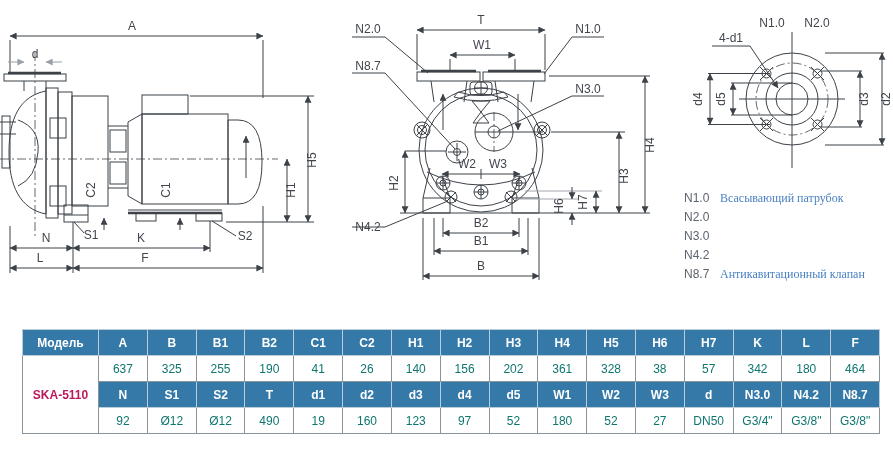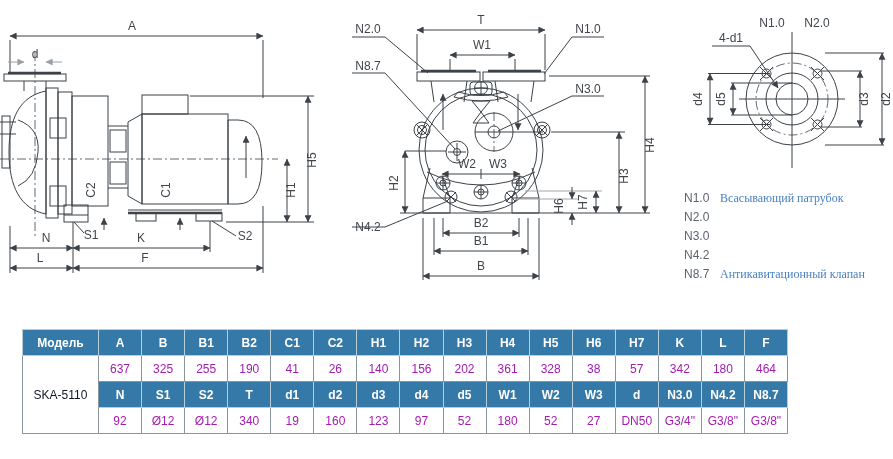--- a/index.html
+++ b/index.html
@@ -14,25 +14,25 @@
   .gray{stroke:#a2a7ad;stroke-width:1;fill:none;}
   .dim{stroke:#3d4248;stroke-width:1;fill:none;marker-start:url(#ar);marker-end:url(#ar);}
   .dimE{stroke:#3d4248;stroke-width:1;fill:none;marker-end:url(#ar);}
   .dimG{stroke:#9aa0a6;stroke-width:1;fill:none;marker-end:url(#arg);}
   
   .legend{position:absolute;left:684px;top:189px;}
   .legend-row{display:flex;line-height:19px;font-size:12px;}
   .legend-code{width:36px;color:#5c646e;}
   .legend-desc{color:#4a80c2;font-family:Liberation Serif, serif;}
   
-  .spec{position:absolute;left:22px;top:329px;width:766px;border-collapse:collapse;table-layout:fixed;}
+  .spec{position:absolute;left:22px;top:329px;width:858px;border-collapse:collapse;table-layout:fixed;}
   .spec th,.spec td{text-align:center;vertical-align:middle;font-size:12px;padding:0;height:25px;}
   .spec th{background:#3579a8;color:#fff;font-weight:bold;border:1px solid #b9cdd9;}
-  .spec td{background:#fff;color:#a21caf;border:1px solid #8a949c;}
-  .spec td.model{font-weight:normal;color:#0f172a;margin-top:20px;}
+  .spec td{background:#fff;color:#0f766e;border:1px solid #8a949c;}
+  .spec td.model{font-weight:bold;color:#be185d;margin-top:20px;}
 </style>
 </head>
 <body>
 
 <div class="stage">
 
   <svg class="drawing" style="left:0;top:0" width="330" height="300" viewBox="0 0 330 300">
     <defs>
       <marker id="ar" viewBox="0 0 10 10" refX="9.5" refY="5" markerWidth="10" markerHeight="7" orient="auto-start-reverse">
         <path d="M0,0 L10,5 L0,10 Z" fill="#3d4248"></path>
@@ -395,21 +395,21 @@
           <th>W3</th>
           <th>d</th>
           <th>N3.0</th>
           <th>N4.2</th>
           <th>N8.7</th>
         </tr>
         <tr>
           <td>92</td>
           <td>Ø12</td>
           <td>Ø12</td>
-          <td>340</td>
+          <td>490</td>
           <td>19</td>
           <td>160</td>
           <td>123</td>
           <td>97</td>
           <td>52</td>
           <td>180</td>
           <td>52</td>
           <td>27</td>
           <td>DN50</td>
           <td>G3/4"</td>

